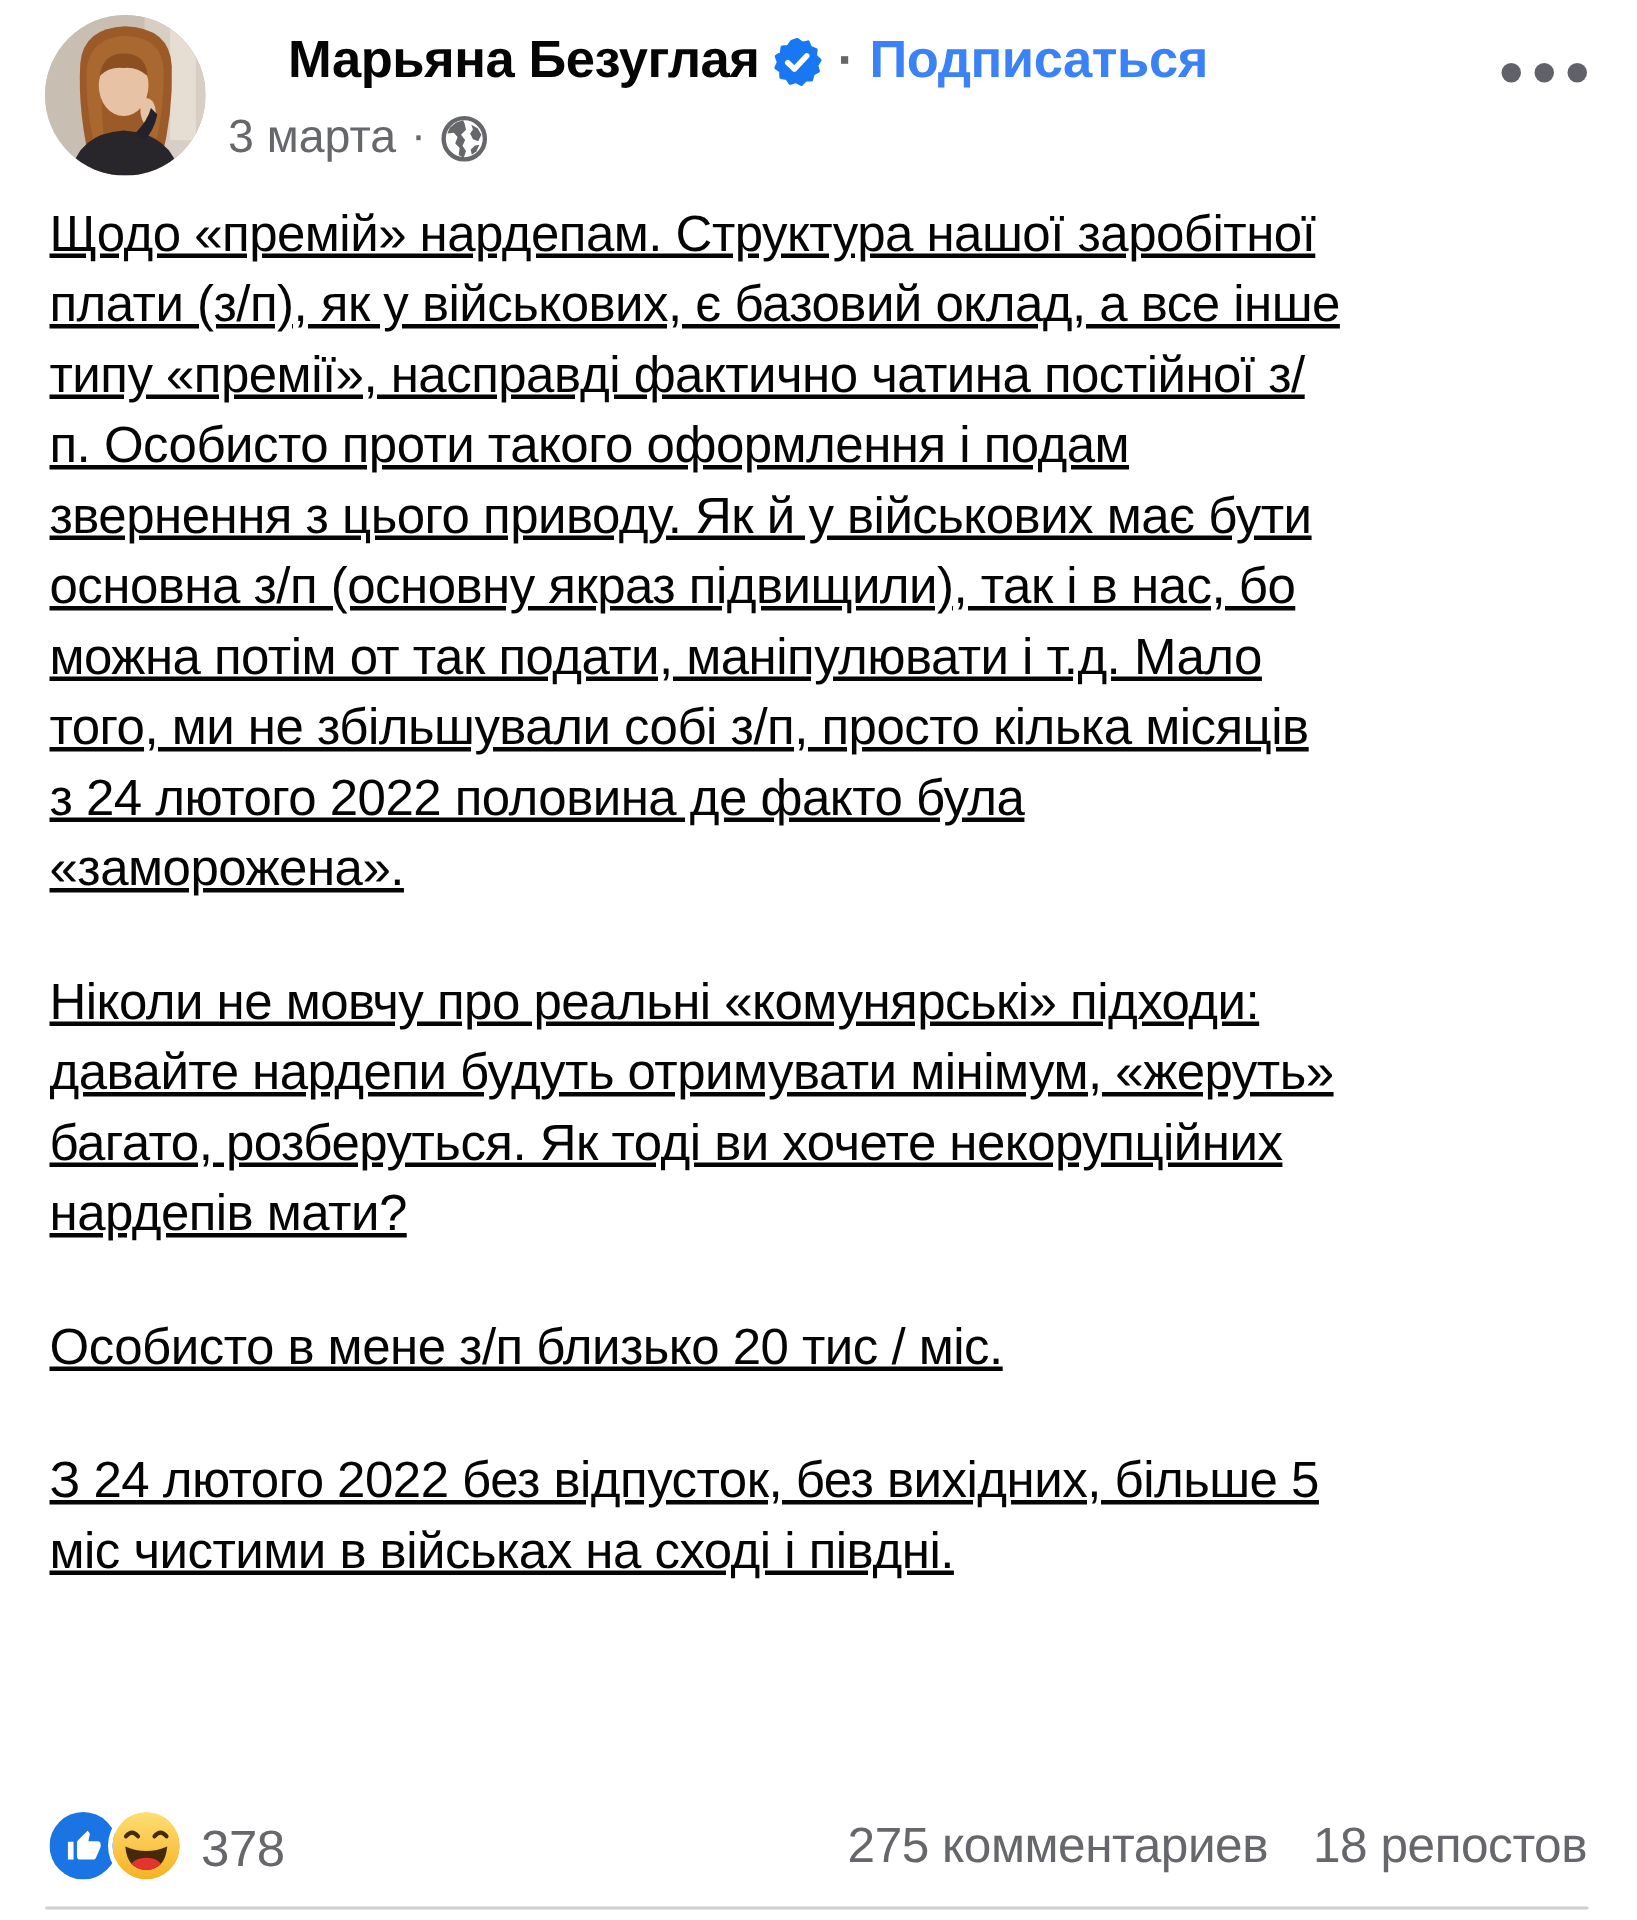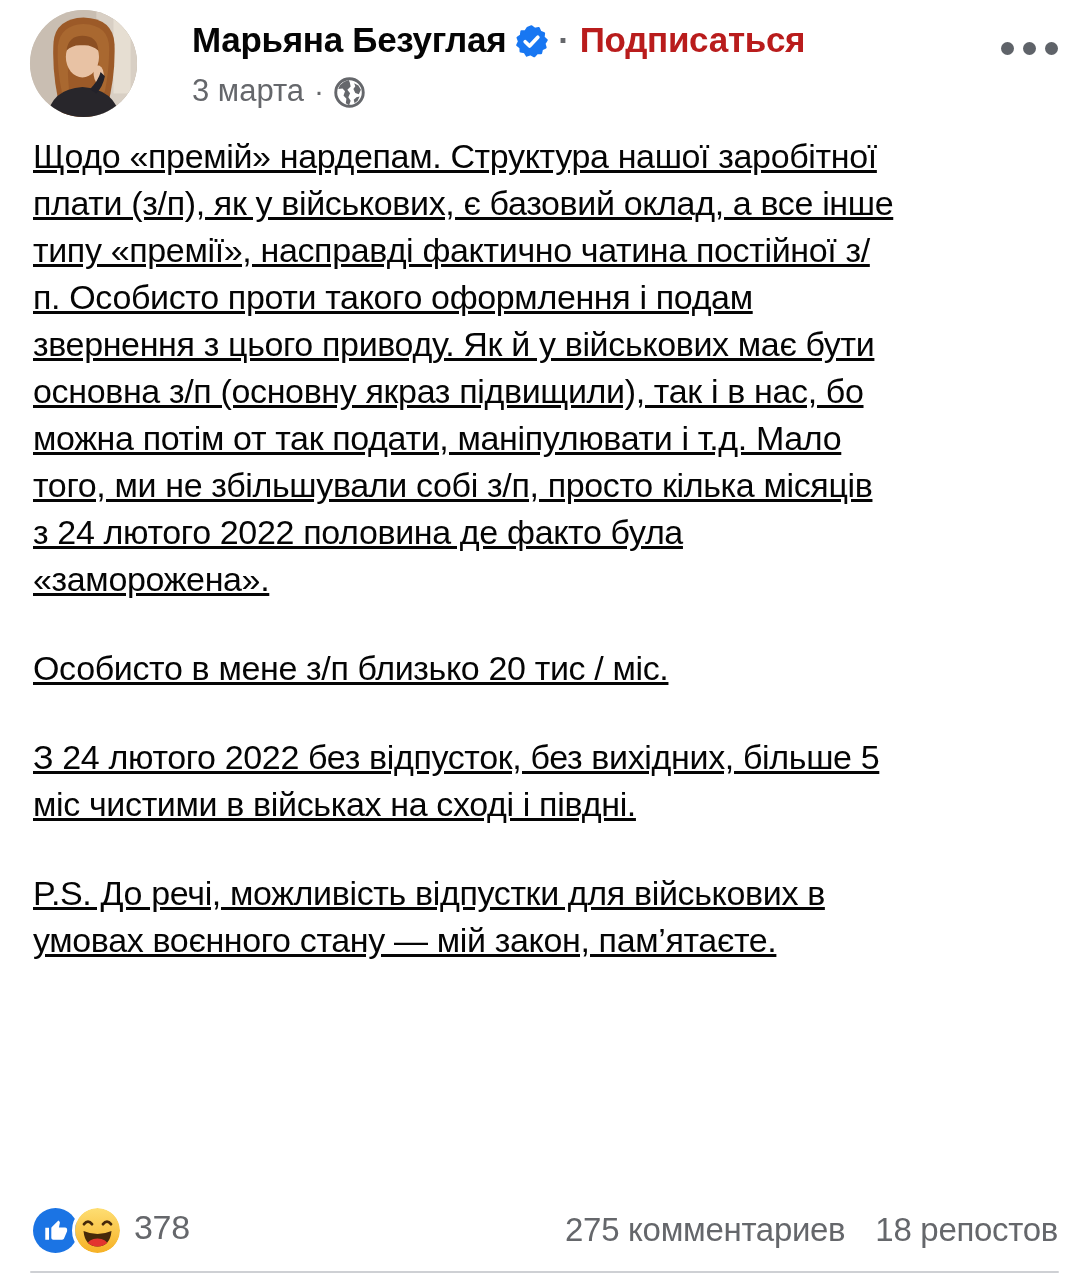--- a/index.html
+++ b/index.html
@@ -16,22 +16,22 @@
   .avatar{
     position:absolute;left:0;top:0;width:107px;height:107px;border-radius:50%;
     overflow:hidden;cursor:pointer;background:#cfc6bb;
   }
   .avatar svg{display:block;width:100%;height:100%;}
   .header-text{position:absolute;left:122px;top:6px;right:90px;}
   .name-row{display:flex;align-items:center;gap:9px;height:48px;margin-left:40px;}
   .author-name{font-size:35px;font-weight:700;color:#050505;letter-spacing:-0.3px;cursor:pointer;}
   .badge{width:33px;height:33px;flex:0 0 auto;margin-top:2px;}
   .dot-sep{color:#65676B;font-size:34px;font-weight:700;margin:0 1px;}
-  .follow-link{font-size:35px;font-weight:700;color:#b91c1c;letter-spacing:-0.3px;cursor:pointer;text-decoration:none;}
-  .meta-row{display:flex;align-items:center;gap:10px;margin-top:8px;height:38px;margin-left:40px;}
+  .follow-link{font-size:35px;font-weight:700;color:#3b82f6;letter-spacing:-0.3px;cursor:pointer;text-decoration:none;}
+  .meta-row{display:flex;align-items:center;gap:10px;margin-top:8px;height:38px;}
   .post-date{font-size:31px;color:#65676B;cursor:pointer;}
   .meta-dot{color:#65676B;font-size:30px;}
   .globe{width:31px;height:31px;margin-top:2px;}
   .more-button{
     position:absolute;right:0;top:16px;width:70px;height:44px;
     display:flex;align-items:center;justify-content:flex-end;gap:9px;cursor:pointer;
   }
   .more-button i{display:block;width:13px;height:13px;border-radius:50%;background:#5f6369;}
 
   
@@ -40,21 +40,21 @@
     margin:0 0 42px 0;
     font-size:34px;line-height:47px;letter-spacing:-0.35px;
     color:#050505;white-space:pre;
   }
 
   
   .footer{
     position:absolute;top:1206px;left:33px;right:33px;height:48px;
     display:flex;align-items:center;justify-content:space-between;
   }
-  .reactions-summary{display:flex;align-items:flex-start;cursor:pointer;}
+  .reactions-summary{display:flex;align-items:flex-end;cursor:pointer;}
   .reaction-icon{width:45px;height:45px;border-radius:50%;flex:0 0 auto;}
   .reaction-icon svg{display:block;width:100%;height:100%;}
   .reaction-icon.haha{margin-left:-3px;outline:3px solid #fff;border-radius:50%;}
   .reactions-count{margin-left:14px;font-size:34px;color:#65676B;letter-spacing:-0.3px;}
   .footer-right{display:flex;align-items:center;gap:30px;}
   .footer-right span{font-size:33px;color:#65676B;letter-spacing:-0.3px;cursor:pointer;}
 
   .divider{position:absolute;top:1271px;left:30px;right:32px;height:2px;background:#CED0D4;border-radius:1px;}
 </style>
 </head>
@@ -112,25 +112,27 @@
     <p>Щодо «премій» нардепам. Структура нашої заробітної
 плати (з/п), як у військових, є базовий оклад, а все інше
 типу «премії», насправді фактично чатина постійної з/
 п. Особисто проти такого оформлення і подам
 звернення з цього приводу. Як й у військових має бути
 основна з/п (основну якраз підвищили), так і в нас, бо
 можна потім от так подати, маніпулювати і т.д. Мало
 того, ми не збільшували собі з/п, просто кілька місяців
 з 24 лютого 2022 половина де факто була
 «заморожена».</p>
+    <p>Ніколи не мовчу про реальні «комунярські» підходи:
+давайте нардепи будуть отримувати мінімум, «жеруть»
+багато, розберуться. Як тоді ви хочете некорупційних
+нардепів мати?</p>
     <p>Особисто в мене з/п близько 20 тис / міс.</p>
     <p>З 24 лютого 2022 без відпусток, без вихідних, більше 5
 міс чистими в військах на сході і півдні.</p>
-    <p>P.S. До речі, можливість відпустки для військових в
-умовах воєнного стану — мій закон, пам’ятаєте.</p>
   </div>
 
   <div class="footer">
     <div class="reactions-summary">
       <span class="reaction-icon like">
         <svg viewBox="0 0 45 45">
           <circle cx="22.5" cy="22.5" r="22.5" fill="#1B74E4"></circle>
           <g transform="translate(10.2,9.8) scale(1.04)">
             <path fill="#ffffff" d="M2 21 h3.6 V9.6 H2 Z M23 11.2 c0-1.05-.86-1.9-1.9-1.9 h-6 l.9-4.35 .03-.3 c0-.39-.16-.75-.42-1.01 L14.6 2.6 8.33 8.87 C7.98 9.21 7.8 9.69 7.8 10.2 v9 c0 1.05 .86 1.9 1.9 1.9 h8.55 c.79 0 1.47-.47 1.75-1.16 l2.87-6.7 c.09-.22 .13-.45 .13-.7 Z"></path>
           </g>

